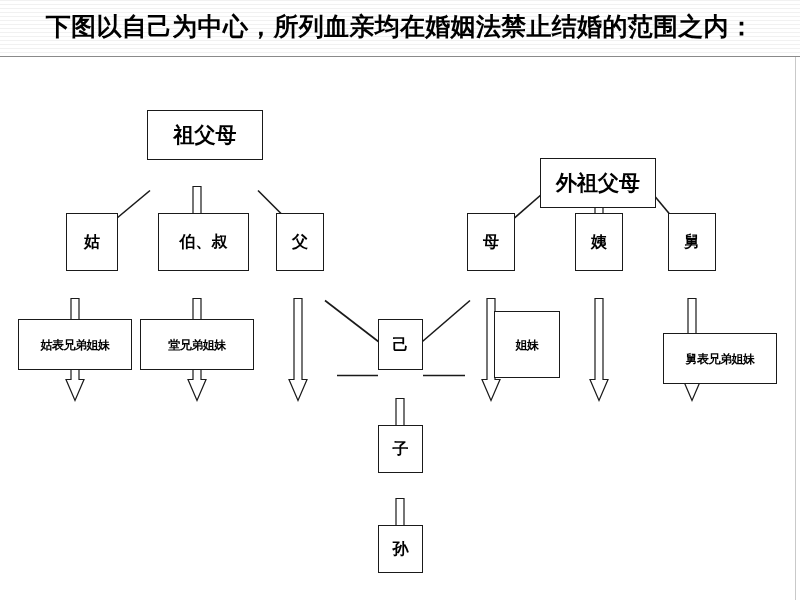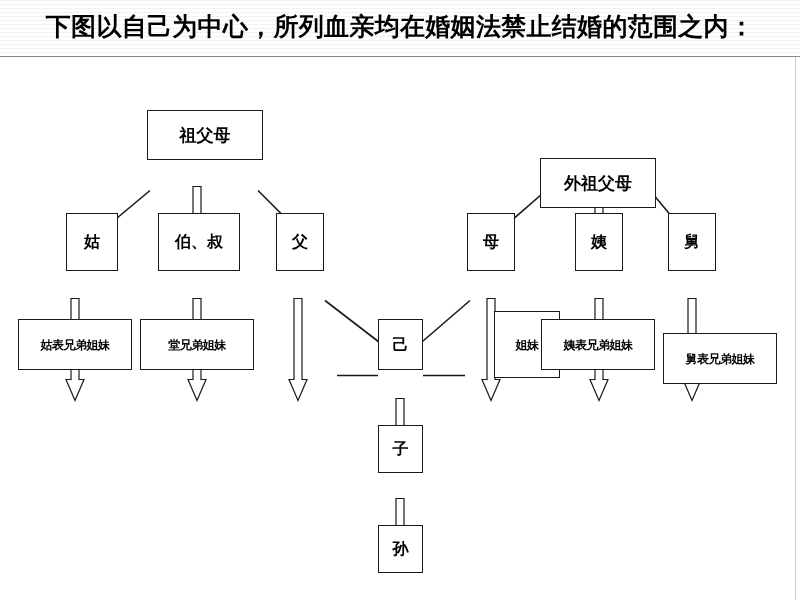--- a/index.html
+++ b/index.html
@@ -88,21 +88,21 @@
     background: #ffffff;
     display: flex;
     align-items: center;
     justify-content: center;
     color: #000000;
     font-family: "DejaVu Sans", "Liberation Sans", sans-serif;
     font-weight: 700;
     line-height: 1;
     white-space: nowrap;
   }
-  .node.big   { font-size: 17px; }
+  .node.big   { font-size: 21px; }
   .node.mid   { font-size: 16px; }
   .node.small { font-size: 12px; letter-spacing: -0.5px; }
 
   
   #wires {
     position: absolute;
     left: 0; top: 0;
     width: 800px;
     height: 600px;
     pointer-events: none;
@@ -218,40 +218,39 @@
       </g>
 
     </svg>
 
     <div class="node big" style="left:147px; top:53px;  width:116px; height:50px;">祖父母</div>
 
     <div class="node big" style="left:540px; top:53px;  width:116px; height:50px;margin-top:48px;">外祖父母</div>
 
     <div class="node mid" style="left:66px;  top:156px; width:52px;  height:58px;">姑</div>
 
-    <div class="node mid" style="left:158px; top:156px; width:82px;  height:58px;">伯、叔</div>
+    <div class="node mid" style="left:158px; top:156px; width:91px;  height:58px;">伯、叔</div>
 
     <div class="node mid" style="left:276px; top:156px; width:48px;  height:58px;">父</div>
 
     <div class="node mid" style="left:467px; top:156px; width:48px;  height:58px;">母</div>
 
     <div class="node mid" style="left:575px; top:156px; width:48px;  height:58px;">姨</div>
 
     <div class="node mid" style="left:668px; top:156px; width:48px;  height:58px;">舅</div>
 
     <div class="node small" style="left:18px;  top:262px; width:114px; height:51px;">姑表兄弟姐妹</div>
 
     <div class="node small" style="left:140px; top:262px; width:114px; height:51px;">堂兄弟姐妹</div>
 
 
     <div class="node mid" style="left:378px; top:262px; width:45px;  height:51px;">己</div>
 
     <div class="node small" style="left:465px; top:254px; width:66px;  height:67px;margin-left:29px;">姐妹</div>
 
-    <div class="node small" style="left:541px; top:262px; width:114px; height:51px;">姨表兄弟姐妹</div>
 
     <div class="node small" style="left:663px; top:262px; width:114px; height:51px;margin-top:14px;">舅表兄弟姐妹</div>
 
     <div class="node mid" style="left:378px; top:368px; width:45px;  height:48px;">子</div>
 
     <div class="node mid" style="left:378px; top:468px; width:45px;  height:48px;">孙</div>
 
   </div>
 
   <div id="right-rule"></div>

